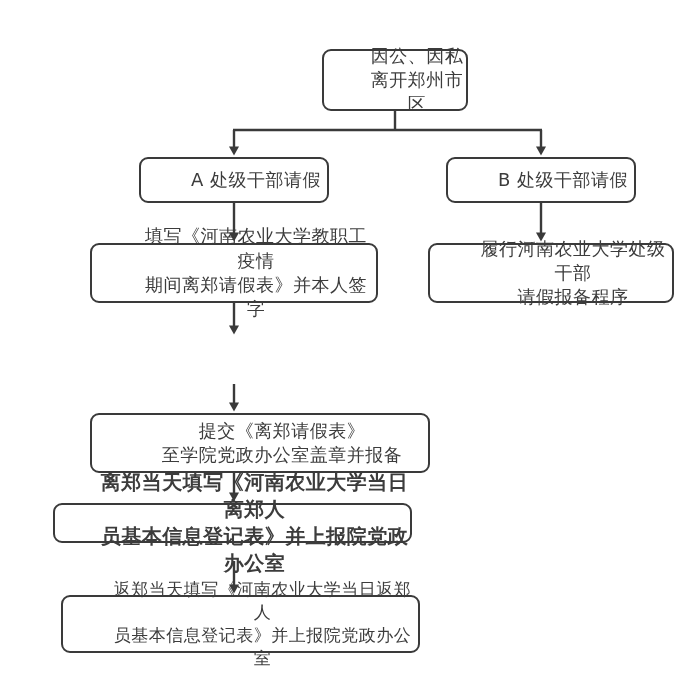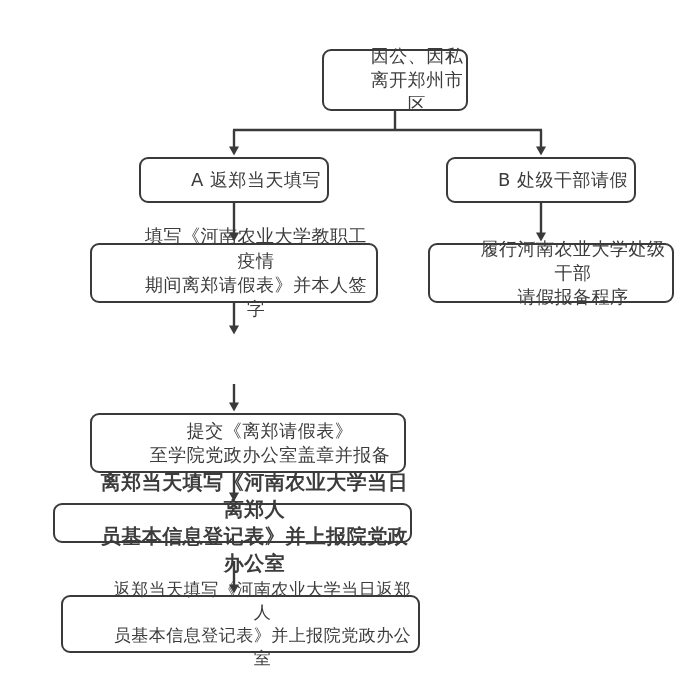--- a/index.html
+++ b/index.html
@@ -77,39 +77,39 @@
 
     <line x1="541" y1="203" x2="541" y2="237" stroke="#3a3a3a" stroke-width="2.4" marker-end="url(#arrowhead)"></line>
   </svg>
 
   <div class="node" style="left:322px; top:49px; width:146px; height:62px;">
     <span class="node-label">因公、因私
 离开郑州市区</span>
   </div>
 
   <div class="node" style="left:139px; top:157px; width:190px; height:46px;">
-    <span class="node-label">A 返郑当天填写</span>
+    <span class="node-label">A 处级干部请假</span>
   </div>
 
   <div class="node" style="left:446px; top:157px; width:190px; height:46px;align-items:center;">
     <span class="node-label">B 处级干部请假</span>
   </div>
 
   <div class="node" style="left:90px; top:243px; width:288px; height:60px;">
     <span class="node-label">填写《河南农业大学教职工疫情
 期间离郑请假表》并本人签字</span>
   </div>
 
   <div class="node" style="left:428px; top:243px; width:246px; height:60px;">
     <span class="node-label">履行河南农业大学处级干部
 请假报备程序</span>
   </div>
 
 
-  <div class="node" style="left:90px; top:413px; width:316px; height:60px;">
+  <div class="node" style="left:90px; top:413px; width:340px; height:60px;">
     <span class="node-label">提交《离郑请假表》
 至学院党政办公室盖章并报备</span>
   </div>
 
   <div class="node" style="left:53px; top:503px; width:359px; height:40px; font-size:20px;font-weight:bold;">
     <span class="node-label">离郑当天填写《河南农业大学当日离郑人
 员基本信息登记表》并上报院党政办公室</span>
   </div>
 
   <div class="node" style="left:53px; top:595px; width:359px; height:58px; font-size:17px;margin-left:8px;">

